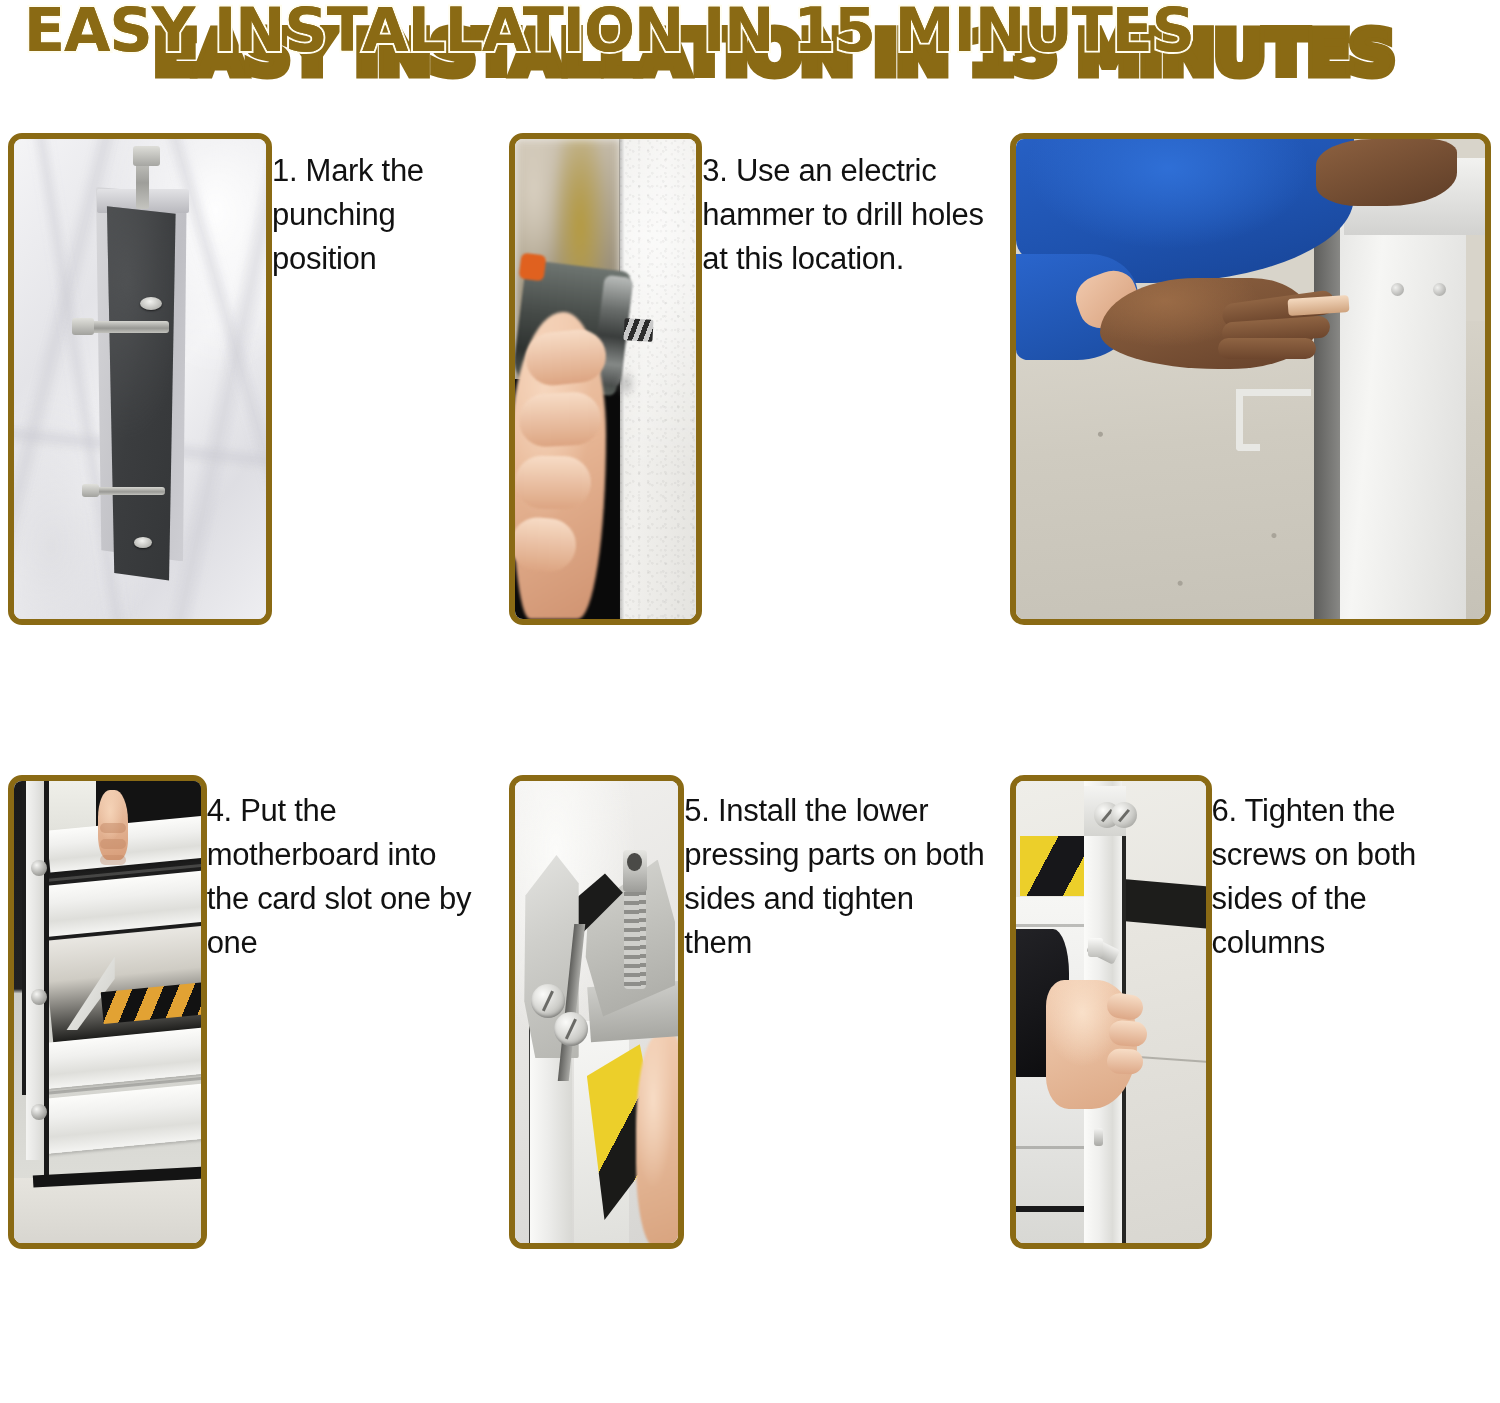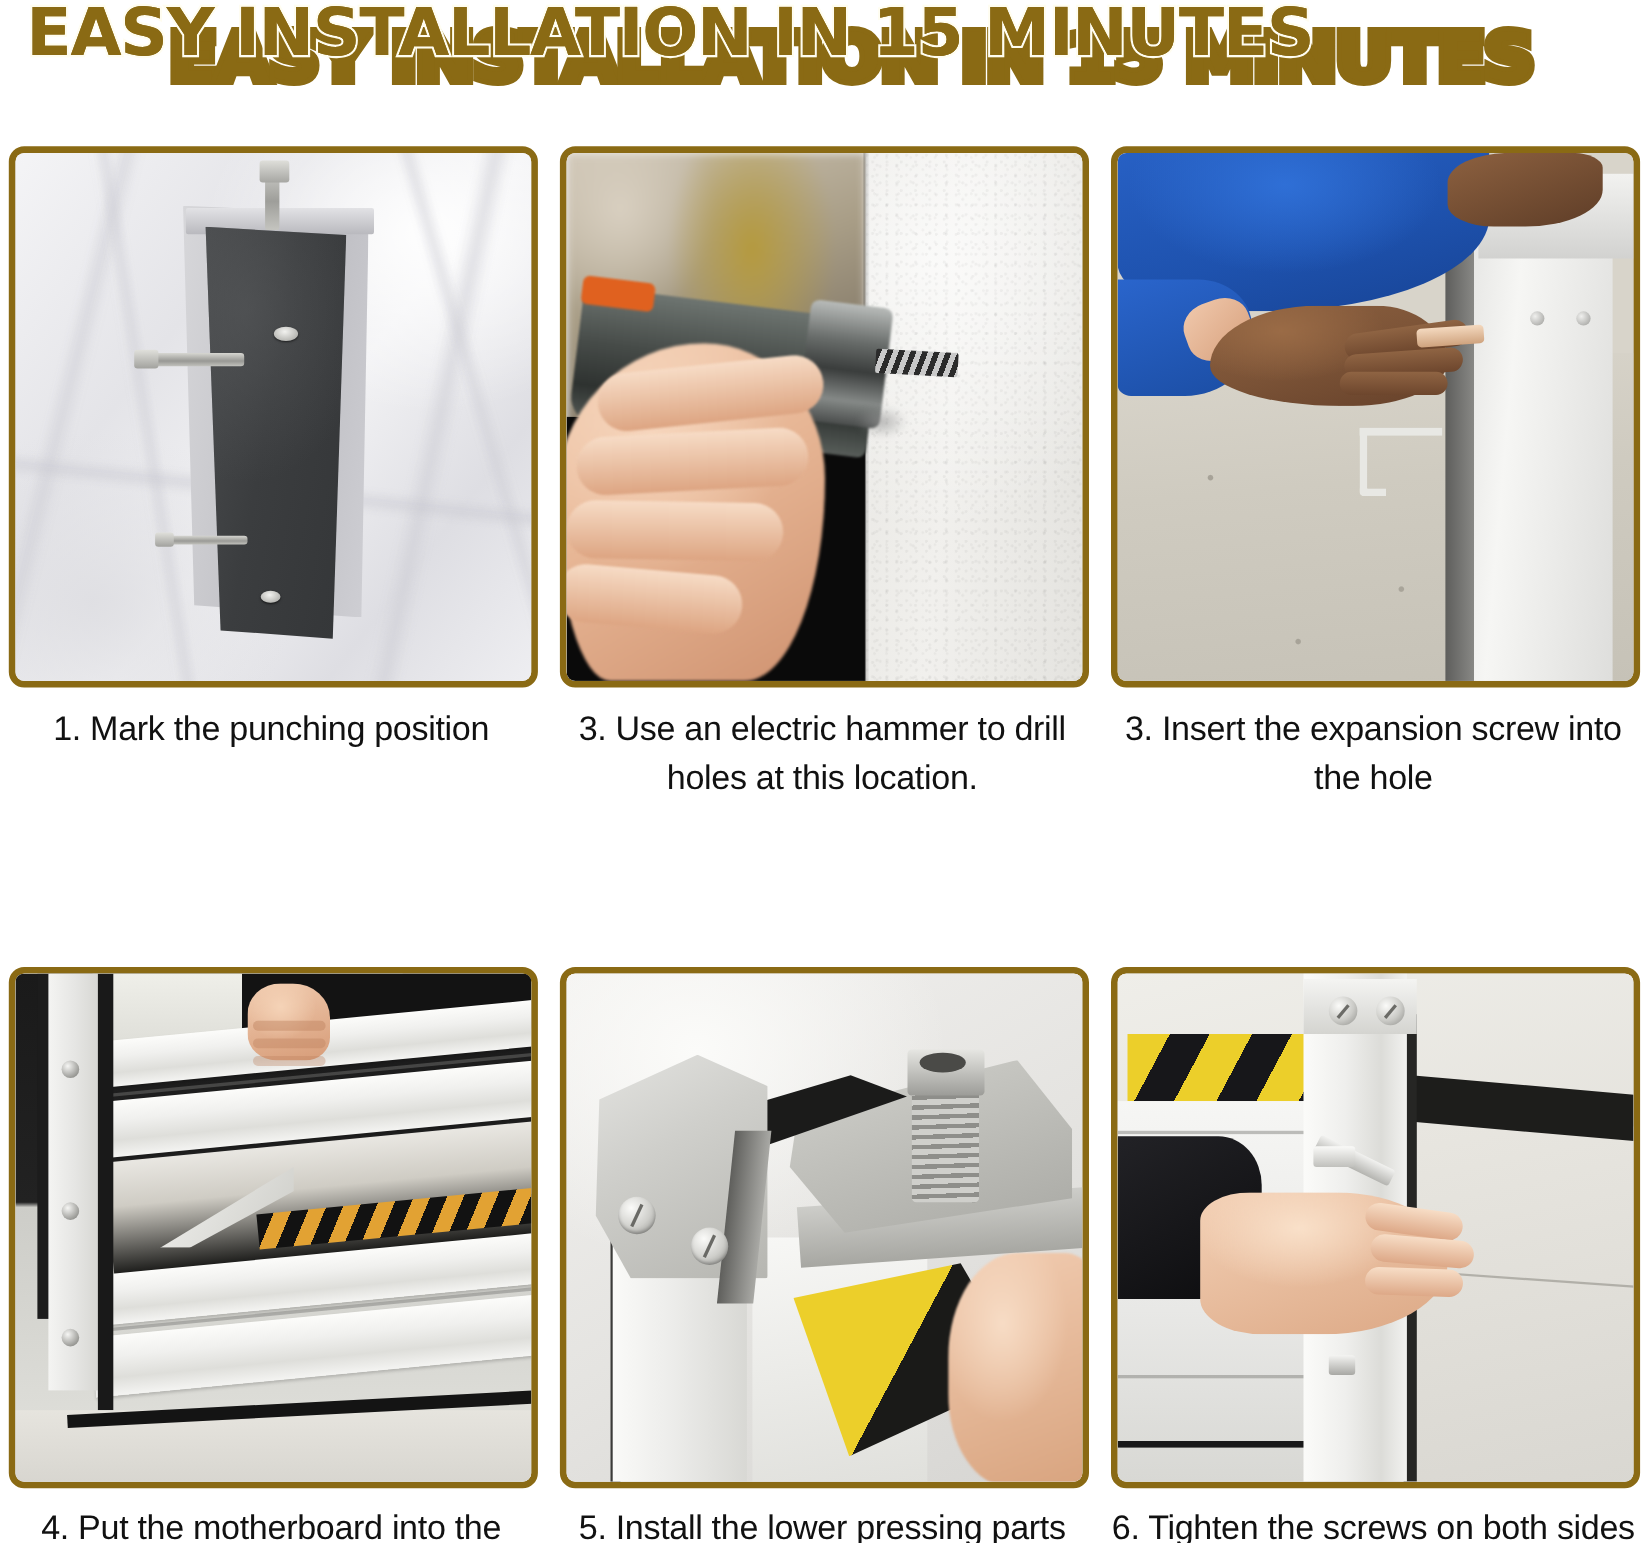--- a/index.html
+++ b/index.html
@@ -84,22 +84,20 @@
 
   .row {
     display: flex;
     gap: 20px;
     width: 1484px;
   }
 
   .cell {
     width: 481px;
     display: flex;
-    flex-direction: column;
-    text-align: center;
   }
 
   .frame {
     width: 481px;
     height: 492px;
     border: 6px solid #8a6a14;
     border-radius: 14px;
     overflow: hidden;
     position: relative;
     background: #e9e9e9;
@@ -836,21 +834,20 @@
             <div class="arm-hand"></div>
             <div class="finger3 ff1"></div>
               <div class="finger3 ff2"></div>
               <div class="finger3 ff3"></div>
             <div class="top-hand"></div>
             <div class="allen2"></div>
             <div class="allen"></div>
             <div class="tool"></div>
           </div>
         </div>
-        <div class="caption">3. Insert the expansion screw into the hole</div>
       </div>
     </div>
 
     <div class="row row2 row2-offset">
 
       <div class="cell">
         <div class="frame">
           <div class="photo p4">
             <div class="back-dark"></div>
             <div class="backdrop"></div>

